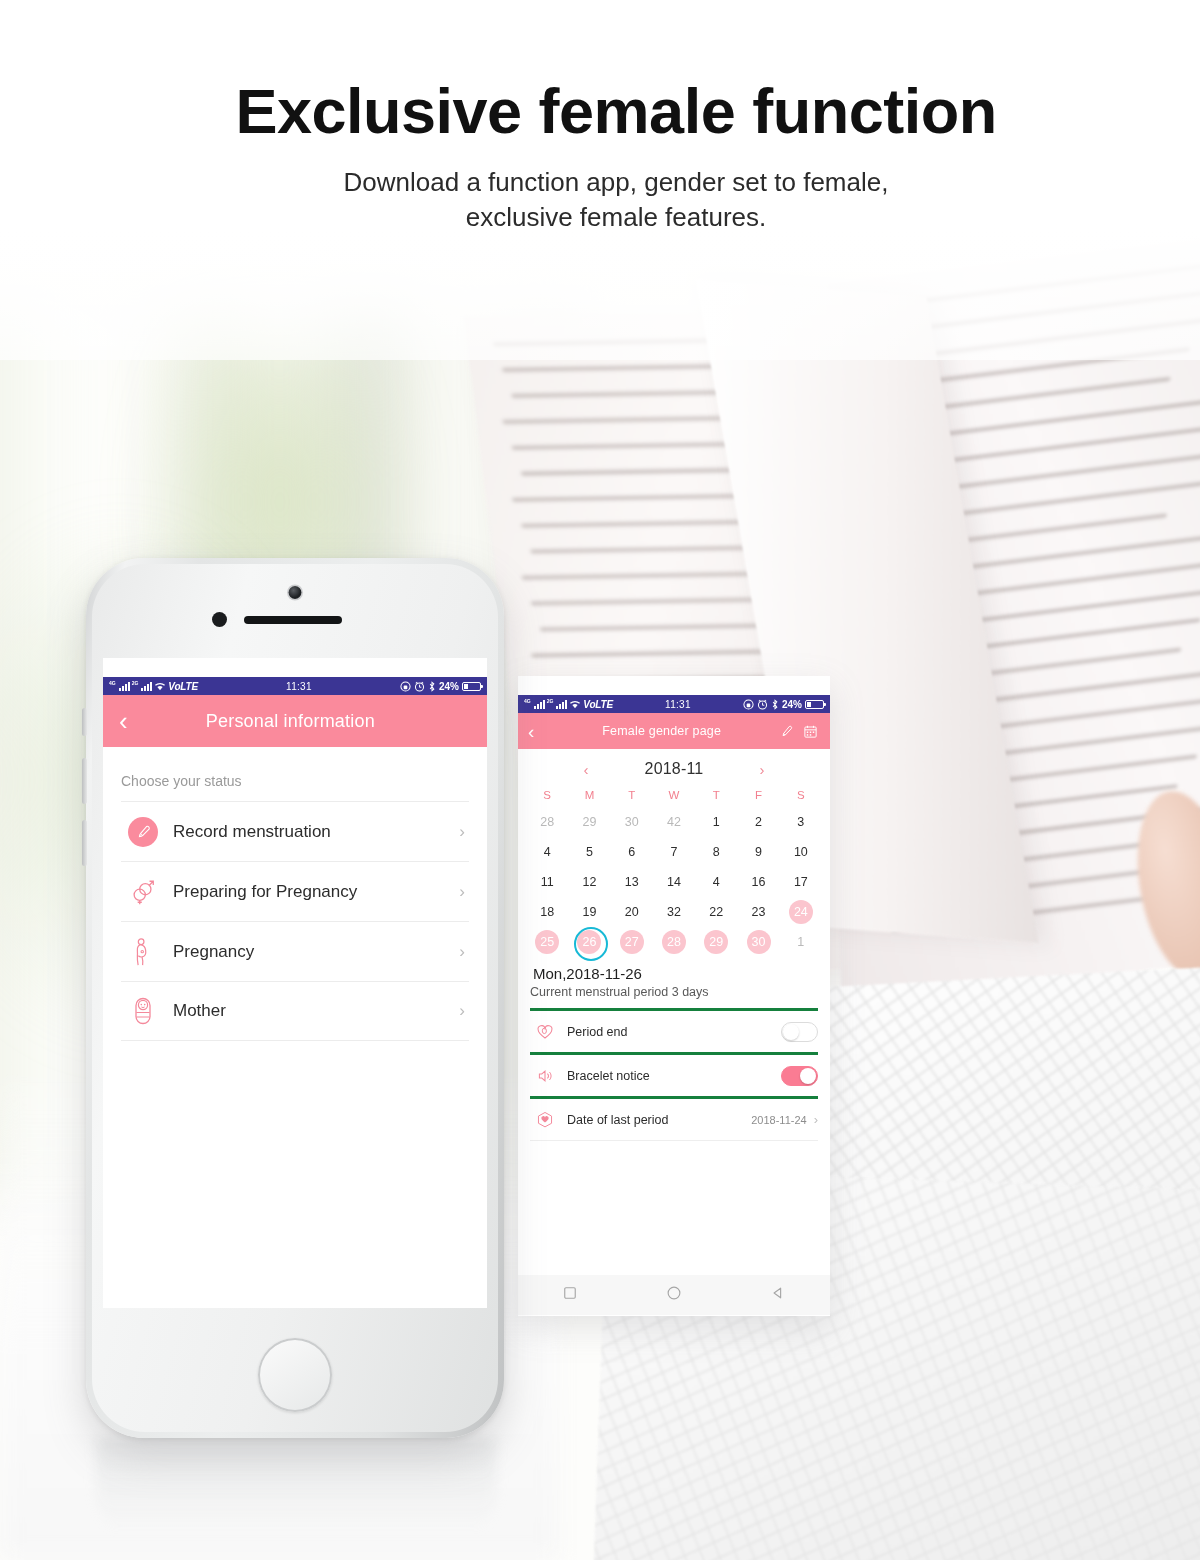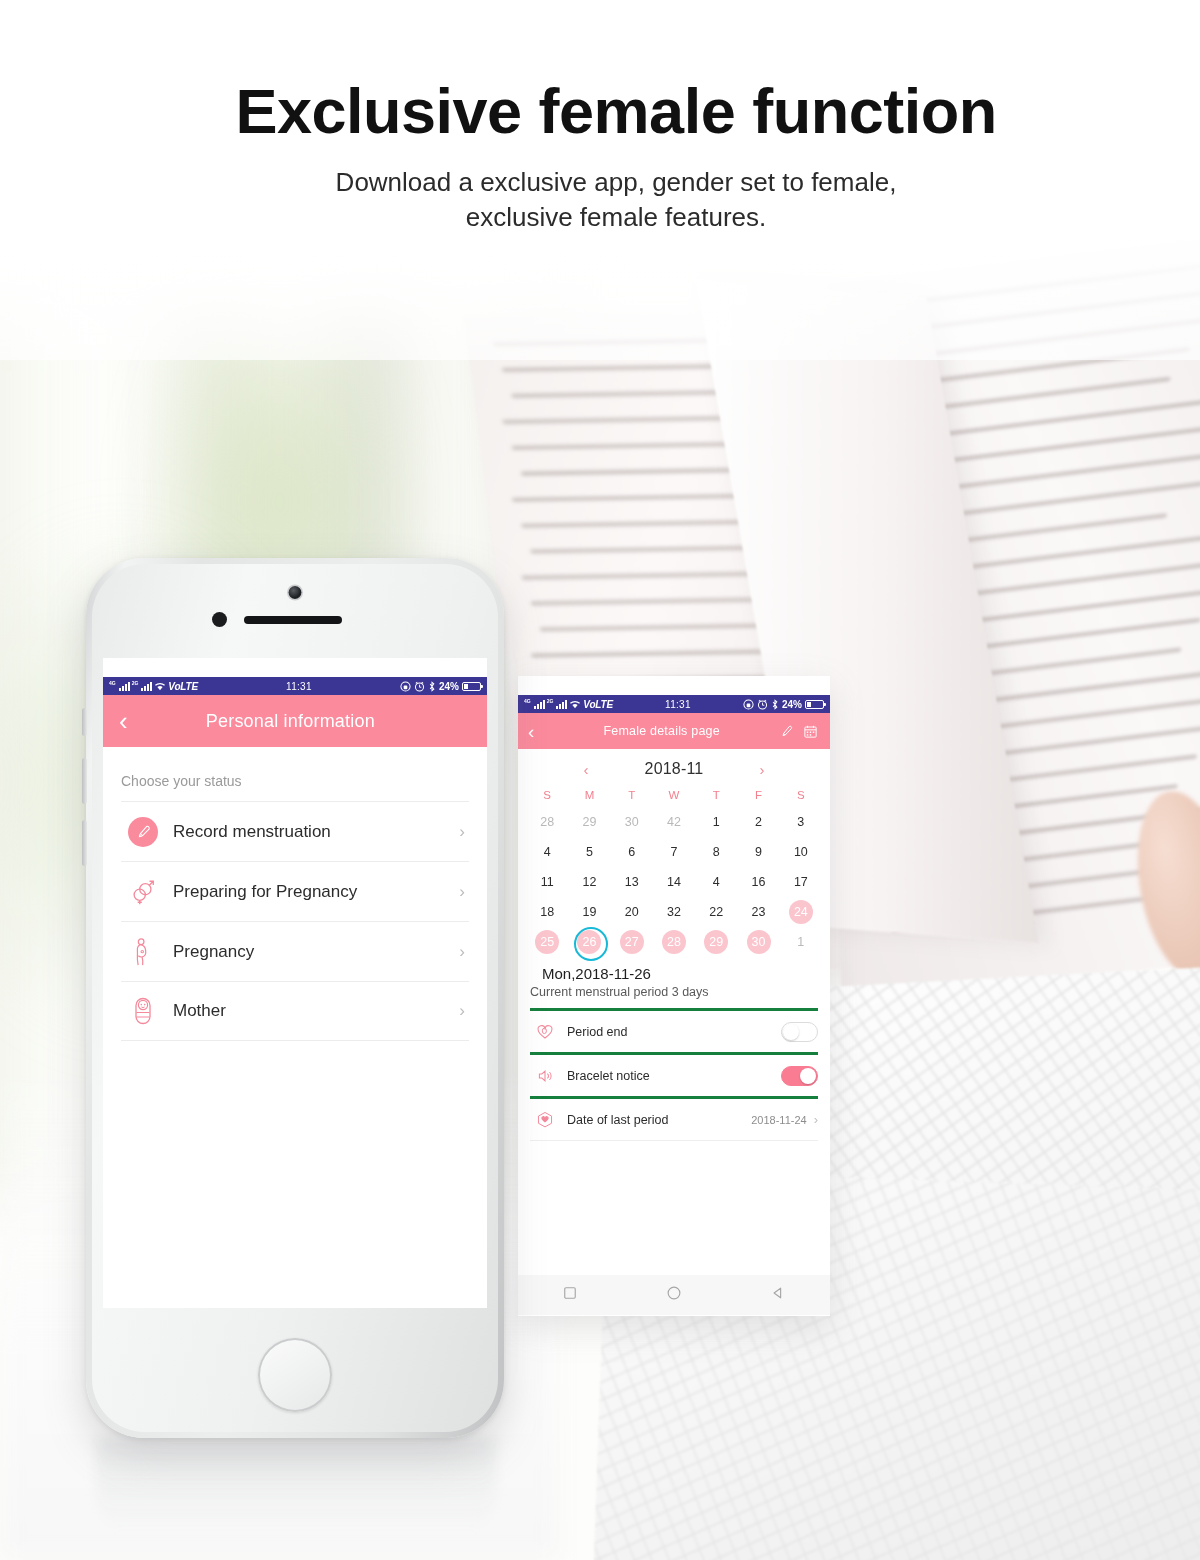--- a/index.html
+++ b/index.html
@@ -285,21 +285,21 @@
     display:flex;align-items:center;justify-content:center;
     position:relative;
   }
   .cal-cell.period .dot{ background:#FBC5CE; color:#fff; }
   .cal-cell.today .dot::before{
     content:""; position:absolute; left:-3px; top:-3px;
     width:30px;height:30px;border-radius:50%;
     border:2.6px solid #17B9D6;
   }
   .sel-date{
-    padding:8px 12px 0 24px; font-size:15px; color:#1f1f1f;
+    padding:8px 12px 0 15px; font-size:15px; color:#1f1f1f;
   }
   .sel-sub{
     padding:3px 4px 9px 12px; font-size:12.5px; color:#595959;
   }
   .set-row{
     display:flex; align-items:center; height:44px;
     margin:0 12px; border-top:3px solid #15803d;justify-content:space-between;
   }
   .set-icon{ width:30px; display:flex; align-items:center; justify-content:center;}
   .set-label{ flex:1; font-size:12.5px; color:#2b2b2b; padding-left:7px;}
@@ -394,21 +394,21 @@
 
   <div class="blanket"></div>
   <div class="blanket2"></div>
   <div class="bg-soft-left"></div>
   <div class="bg-top-white"></div>
 </div>
 
 <div id="header-block">
   <h1 id="title-main">Exclusive female function</h1>
   <p id="desc">
-    <span>Download a exclusive app, gender set to female,</span><br>
+    <span>Download a function app, gender set to female,</span><br>
     <span>exclusive female features.</span>
   </p>
 </div>
 
 <div id="iphone-reflection"></div>
 
 <div id="iphone">
   <div id="iphone-body">
     <div id="iphone-inner"></div>
     <div class="ip-camera"></div>
@@ -575,21 +575,21 @@
       </svg>
       <span>24%</span>
       <span class="batt">
           <i></i>
         </span>
     </div>
   </div>
 
   <div class="appbar" id="an-appbar">
     <div class="back">‹</div>
-    <div class="title">Female details page</div>
+    <div class="title">Female gender page</div>
     <div class="acts">
       <svg width="15" height="15" viewBox="0 0 20 20">
         <path d="M13.6 3.4 a2 2 0 0 1 2.8 2.8 L8.4 14.6 l-3 .9 .9-3 Z" fill="none" stroke="#fff" stroke-width="1.3"></path>
         <path d="M5.6 12.2 L8.1 14.7" stroke="#fff" stroke-width="1.1"></path>
       </svg>
       <svg width="15" height="15" viewBox="0 0 20 20">
         <rect x="2.5" y="4" width="15" height="13.5" rx="1.2" fill="none" stroke="#fff" stroke-width="1.3"></rect>
         <path d="M2.5 7.8 H17.5" stroke="#fff" stroke-width="1.3"></path>
         <path d="M6 2.4 V5.2 M14 2.4 V5.2" stroke="#fff" stroke-width="1.3"></path>
         <rect x="5" y="10" width="2" height="2" fill="#fff"></rect>

